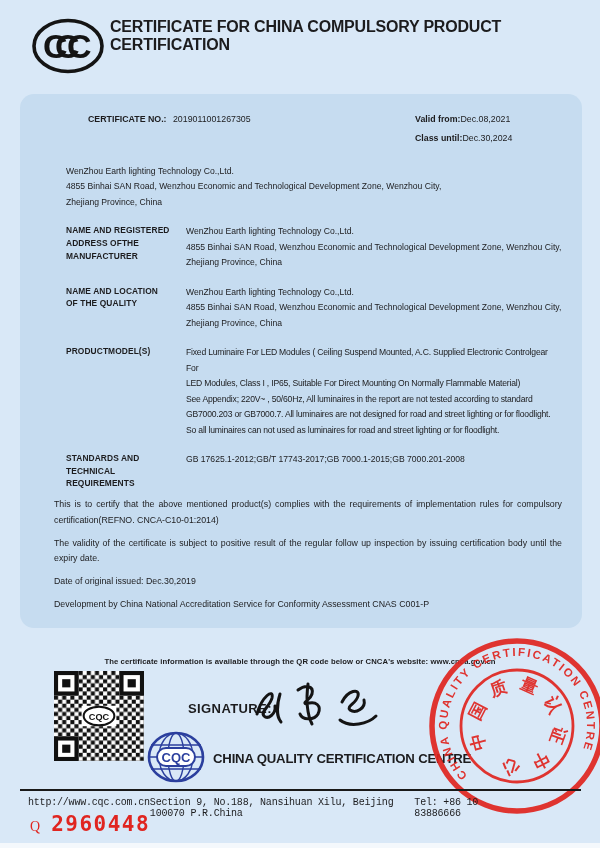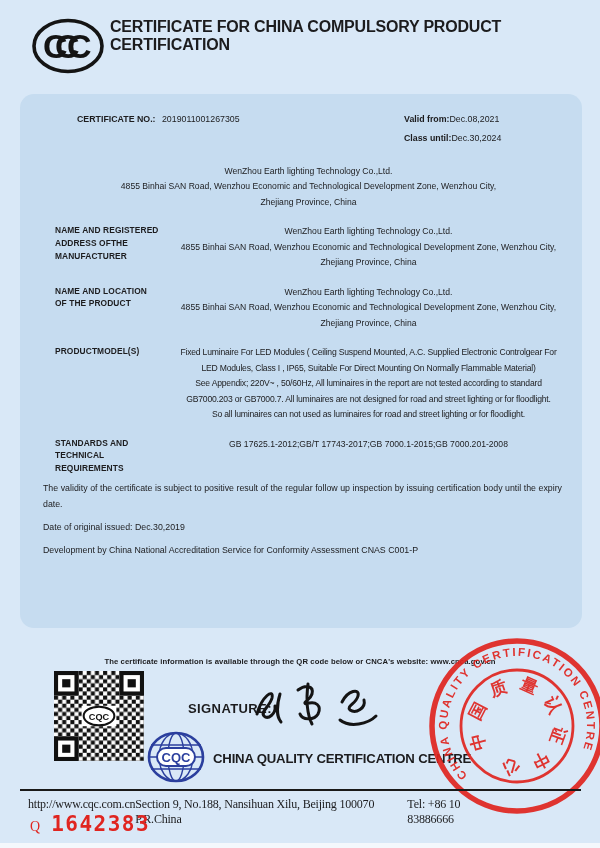--- a/index.html
+++ b/index.html
@@ -5,47 +5,47 @@
   html,body{margin:0;padding:0;background:#eef3f8;}
   .page{position:relative;width:600px;height:848px;background:#d9e8f7;overflow:hidden;
         font-family:"Liberation Sans",sans-serif;color:#1c1c1e;}
   
   .header{position:absolute;top:0;left:0;width:600px;height:94px;}
   .ccc-logo{position:absolute;left:30px;top:17px;}
   .title{position:absolute;left:110px;top:18px;width:474px;font-size:16px;font-weight:bold;
          letter-spacing:-0.2px;line-height:1.15;}
   
   .panel{position:absolute;left:20px;top:94px;width:562px;height:534px;background:#c6dcf0;
-         border-radius:14px;box-sizing:border-box;padding:20px 20px 0 23px;}
+         border-radius:14px;box-sizing:border-box;padding:20px 20px 0 34px;}
   .cert-row{position:relative;margin-left:34px;margin-bottom:24px;font-size:8.8px;height:26px;}
   .cert-no-label{font-weight:bold;}
   .cert-no-value{margin-left:4px;}
   .valid-block{position:absolute;left:327px;top:-2px;line-height:1.6;}
   .valid-line{margin-bottom:5px;font-size:8.8px;}
   .valid-line b{font-weight:bold;}
   .section{display:flex;margin-left:12px;margin-bottom:14px;}
   .section .label{width:120px;flex:none;font-weight:bold;font-size:8.4px;line-height:1.5;
                   white-space:pre-line;letter-spacing:0.1px;}
-  .section .value{flex:1;font-size:8.6px;line-height:1.8;white-space:pre-line;text-align:center;}
+  .section .value{flex:1;font-size:8.6px;line-height:1.8;white-space:pre-line;}
   .value.tight{letter-spacing:-0.2px;}
   .para{margin:0 0 7px;font-size:8.8px;line-height:1.8;text-align:justify;}
   .para.single{text-align:left;}
   
   .qr-note{position:absolute;top:657px;left:0;width:600px;text-align:center;
            font-size:7.7px;font-weight:bold;letter-spacing:0.1px;}
   .qr-code{position:absolute;left:54px;top:671px;}
   .sig-label{position:absolute;left:188px;top:701px;font-size:13px;font-weight:bold;letter-spacing:0.4px;}
   .sig-script{position:absolute;left:250px;top:676px;}
   .sig-hidden{position:absolute;width:1px;height:1px;overflow:hidden;clip:rect(0 0 0 0);white-space:nowrap;}
   .cqc-logo{position:absolute;left:146px;top:730px;}
   .org-name{position:absolute;left:213px;top:751px;font-size:13.2px;font-weight:bold;letter-spacing:-0.2px;}
   .stamp{position:absolute;left:424px;top:633px;opacity:0.92;}
   .rule{position:absolute;left:20px;top:789px;width:561px;height:2px;background:#191919;}
   .info-row{position:absolute;top:797px;left:28px;width:476px;display:flex;justify-content:space-between;
-            font-family:Liberation Serif, serif;font-size:12px;letter-spacing:-0.2px;}
+            font-family:Liberation Mono, monospace;font-size:10px;letter-spacing:-0.2px;}
   .serial{position:absolute;left:30px;top:812px;color:#e02520;display:flex;align-items:baseline;gap:11px;}
   .serial-q{font-family:"Liberation Serif",serif;font-size:14px;}
   .serial-num{font-family:"DejaVu Sans Mono",monospace;font-size:21px;letter-spacing:1.5px;font-weight:bold;}
   .bottom-strip{position:absolute;left:0;bottom:0;width:600px;height:5px;background:#f4f8fc;}
 </style>
 </head>
 <body>
 
 <div class="page">
 
@@ -86,41 +86,42 @@
       <div class="label">NAME AND REGISTERED
 ADDRESS OFTHE
 MANUFACTURER</div>
       <div class="value">WenZhou Earth lighting Technology Co.,Ltd.
 4855 Binhai SAN Road, Wenzhou Economic and Technological Development Zone, Wenzhou City,
 Zhejiang Province, China</div>
     </div>
 
     <div class="section">
       <div class="label">NAME AND LOCATION
-OF THE PRODUCT</div>
+OF THE QUALITY</div>
       <div class="value">WenZhou Earth lighting Technology Co.,Ltd.
 4855 Binhai SAN Road, Wenzhou Economic and Technological Development Zone, Wenzhou City,
 Zhejiang Province, China</div>
     </div>
 
     <div class="section">
       <div class="label">PRODUCTMODEL(S)</div>
       <div class="value tight">Fixed Luminaire For LED Modules ( Ceiling Suspend Mounted, A.C. Supplied Electronic Controlgear For
 LED Modules, Class I , IP65, Suitable For Direct Mounting On Normally Flammable Material)
 See Appendix;  220V~ ,  50/60Hz,  All luminaires in the report are not tested according to standard
 GB7000.203 or GB7000.7. All luminaires are not designed for road and street lighting or for floodlight.
 So all luminaires can not used as luminaires for road and street lighting or for floodlight.</div>
     </div>
 
     <div class="section" style="margin-bottom:7px">
       <div class="label">STANDARDS AND
 TECHNICAL REQUIREMENTS</div>
       <div class="value">GB 17625.1-2012;GB/T 17743-2017;GB 7000.1-2015;GB 7000.201-2008</div>
     </div>
 
+    <p class="para">This is to certify that the above mentioned product(s) complies with the requirements of implementation rules for compulsory certification(REFNO. CNCA-C10-01:2014)</p>
     <p class="para">The validity of the certificate is subject to positive result of the regular follow up inspection by issuing certification body until the expiry date.</p>
     <p class="para single">Date of original issued: Dec.30,2019</p>
     <p class="para single">Development by China National Accreditation Service for Conformity Assessment CNAS C001-P</p>
   </div>
 
   <div class="qr-note">The certificate information is available through the QR code below or CNCA's website: www.cnca.gov.cn</div>
 
   <svg class="qr-code" width="90" height="90" viewBox="0 0 88 88">
     <defs>
       <pattern id="qrp" width="16" height="16" patternUnits="userSpaceOnUse">
@@ -198,17 +199,17 @@
   <div class="rule"></div>
 
   <div class="info-row">
     <span>http://www.cqc.com.cn</span>
     <span>Section 9, No.188, Nansihuan Xilu, Beijing 100070 P.R.China</span>
     <span>Tel: +86 10 83886666</span>
   </div>
 
   <div class="serial">
     <span class="serial-q">Q</span>
-    <span class="serial-num">1642383</span>
+    <span class="serial-num">2960448</span>
   </div>
 
   <div class="bottom-strip"></div>
 </div>
 
 </body></html>

